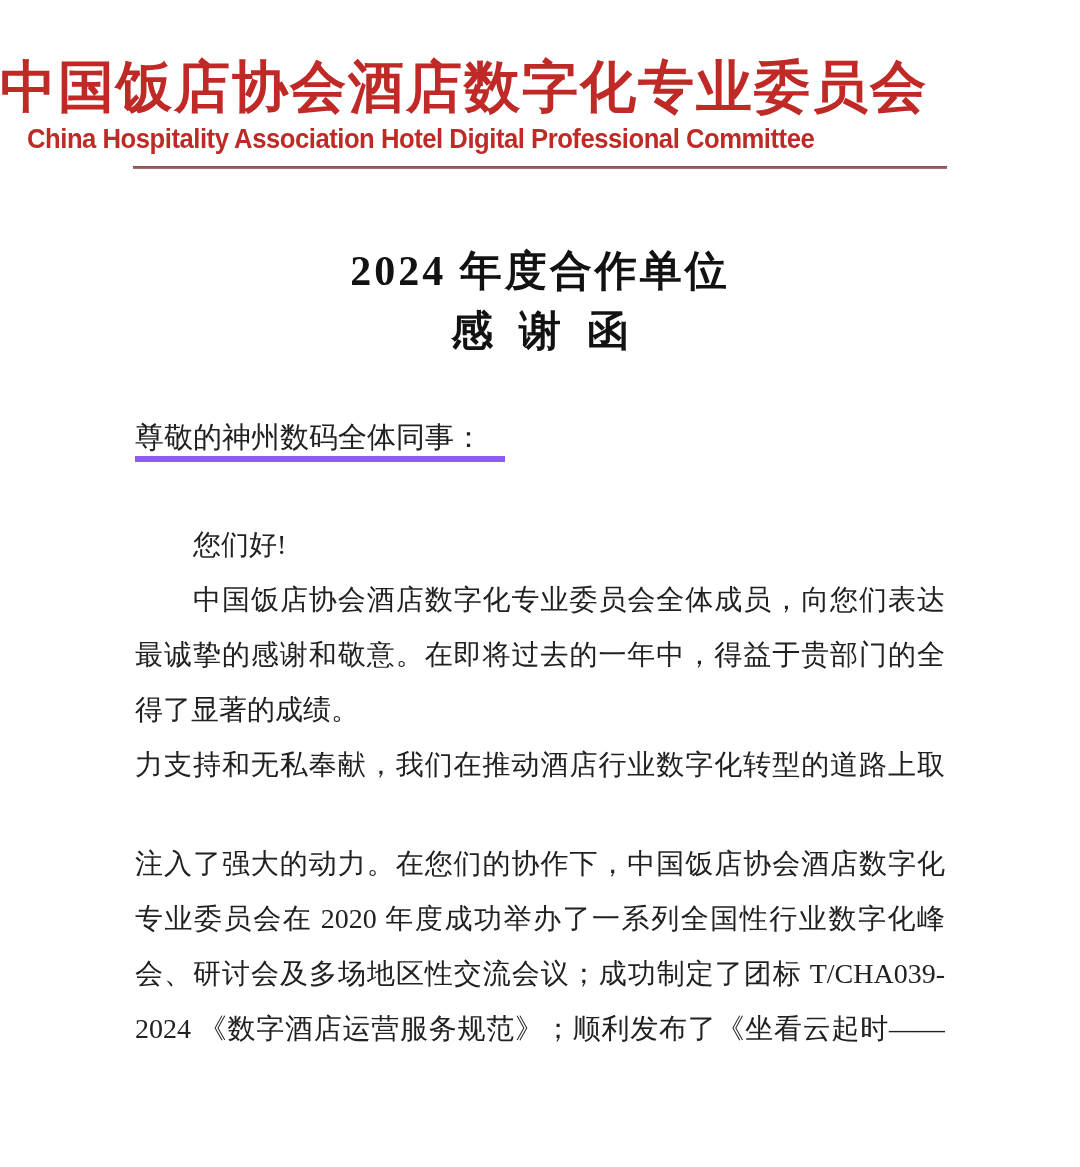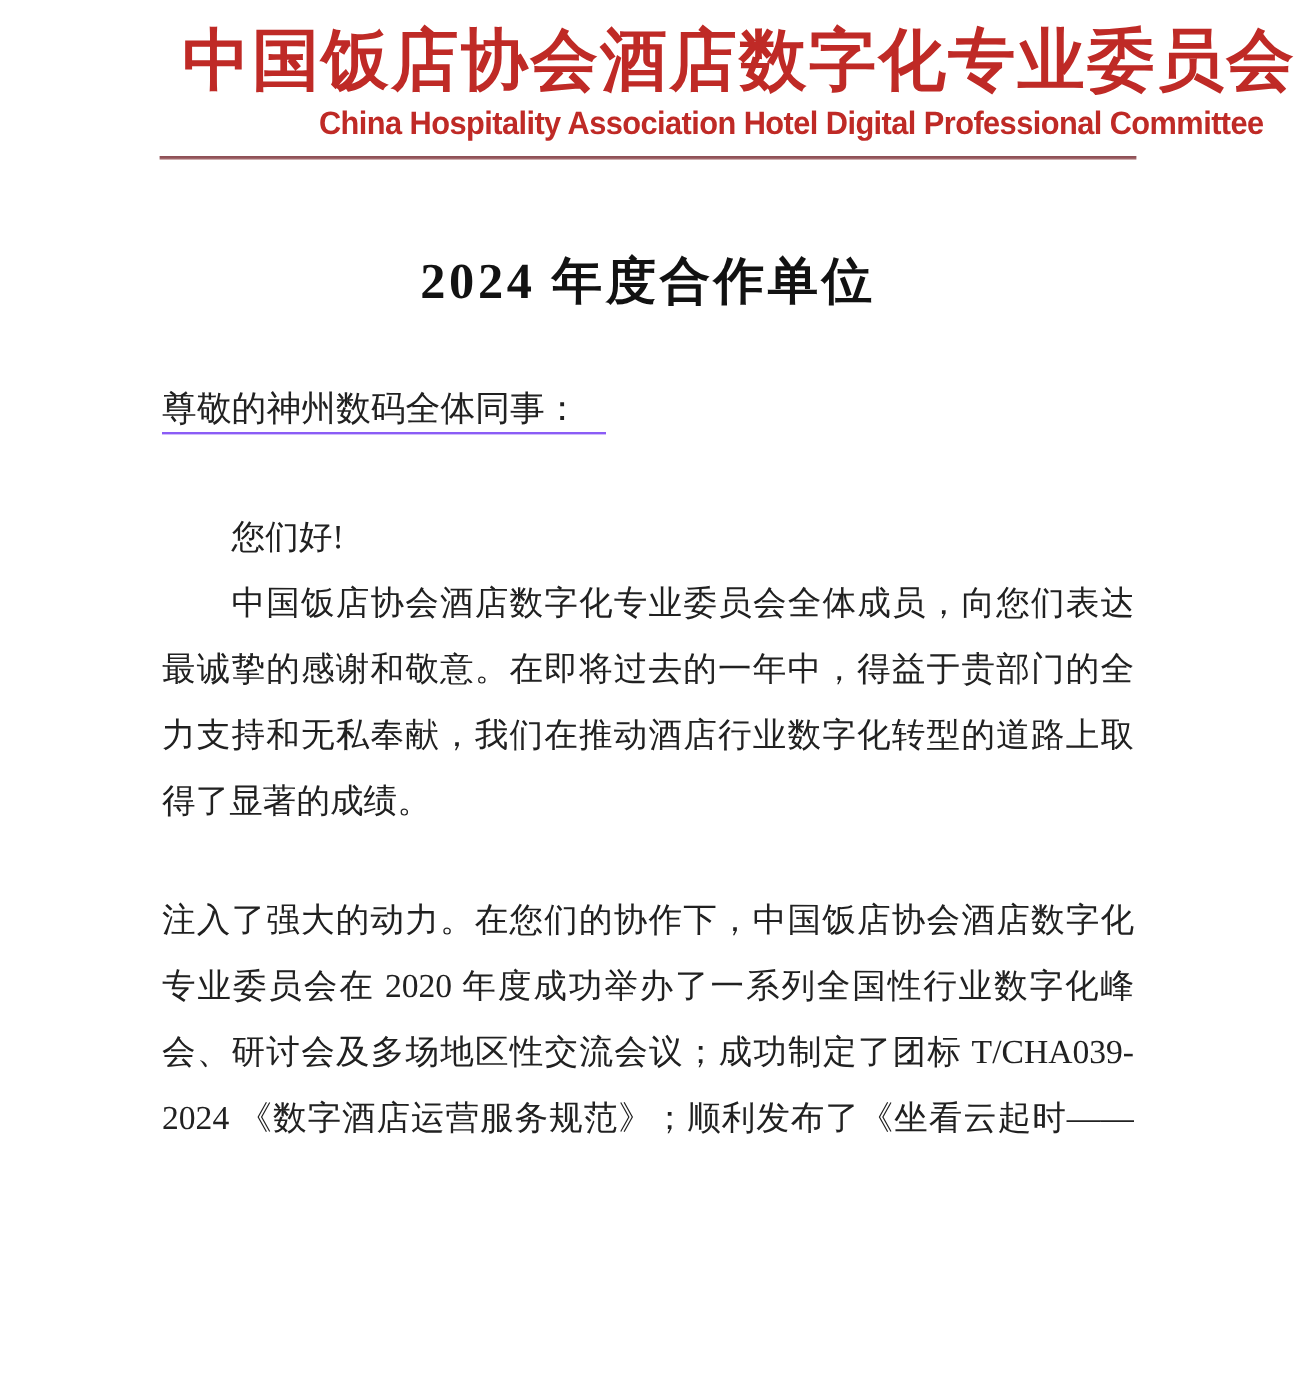--- a/index.html
+++ b/index.html
@@ -9,21 +9,21 @@
     width: 1080px;
     height: 1167px;
     margin: 0 auto;
     background: var(--page-bg, #ffffff);
     overflow: hidden;
     font-family: "Liberation Serif", "DejaVu Serif", serif;
     color: var(--text-color, #212121);
   }
 
   
-  .org-header { padding-top: 18px; text-align: right; }
+  .org-header { padding-top: 54px; text-align: left; }
   .org-cn {
     font-size: 56px;
     font-weight: 700;
     line-height: 66px;
     letter-spacing: 2px;
     color: var(--accent, #bf2a26);
     white-space: nowrap;
   }
   .org-en {
     margin-top: 3px;
@@ -65,21 +65,21 @@
 
   
   .content { width: 810px; margin: 0 auto; }
 
   .salutation {
     margin-top: 56px;
     font-size: 29px;
     line-height: 40px;
   }
   .salutation-text {
-    border-bottom: 2px solid #8b5cf6;
+    border-bottom: 6px solid #8b5cf6;
     padding-right: 22px;
     padding-bottom: 3px;
   }
 
   .para { font-size: 28px; }
   .para .line {
     line-height: 55px;
     text-align: justify;
     white-space: nowrap; 
     font-family: Liberation Serif, serif;
@@ -98,35 +98,36 @@
   <header class="org-header">
     <div class="org-cn">中国饭店协会酒店数字化专业委员会</div>
     <div class="org-en">China Hospitality Association Hotel Digital Professional Committee</div>
     <div class="divider"></div>
   </header>
 
   <main class="content">
 
     <h1 class="letter-title">
       <div class="title-l1">2024 年度合作单位</div>
+      <div class="title-l2">感谢函</div>
     </h1>
 
     <div class="salutation">
       <span class="salutation-text">尊敬的神州数码全体同事：</span>
     </div>
 
     <div class="para greeting-block">
       <div class="line indent">您们好!</div>
     </div>
 
     <div class="para paragraph-1">
       <div class="line indent just">中国饭店协会酒店数字化专业委员会全体成员，向您们表达</div>
       <div class="line just">最诚挚的感谢和敬意。在即将过去的一年中，得益于贵部门的全</div>
+      <div class="line">得了显著的成绩。</div>
       <div class="line just">力支持和无私奉献，我们在推动酒店行业数字化转型的道路上取</div>
-      <div class="line">得了显著的成绩。</div>
     </div>
 
     <div class="para paragraph-2">
       <div class="line just">注入了强大的动力。在您们的协作下，中国饭店协会酒店数字化</div>
       <div class="line just">专业委员会在 2020 年度成功举办了一系列全国性行业数字化峰</div>
       <div class="line just">会、研讨会及多场地区性交流会议；成功制定了团标 T/CHA039-</div>
       <div class="line just">2024 《数字酒店运营服务规范》；顺利发布了《坐看云起时——</div>
     </div>
 
   </main>

